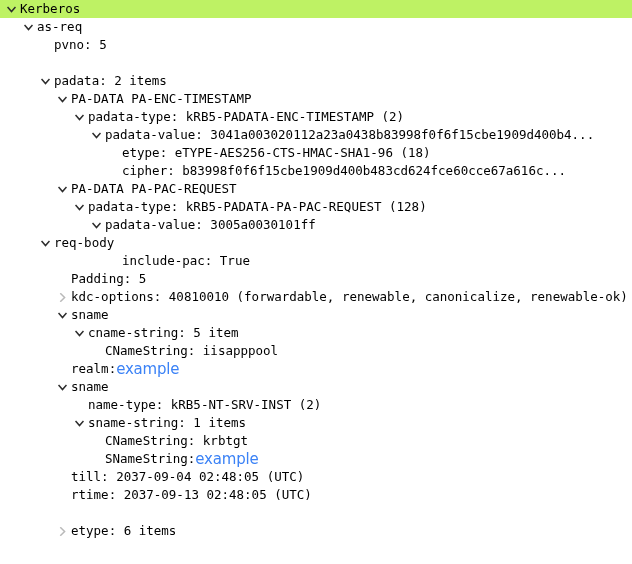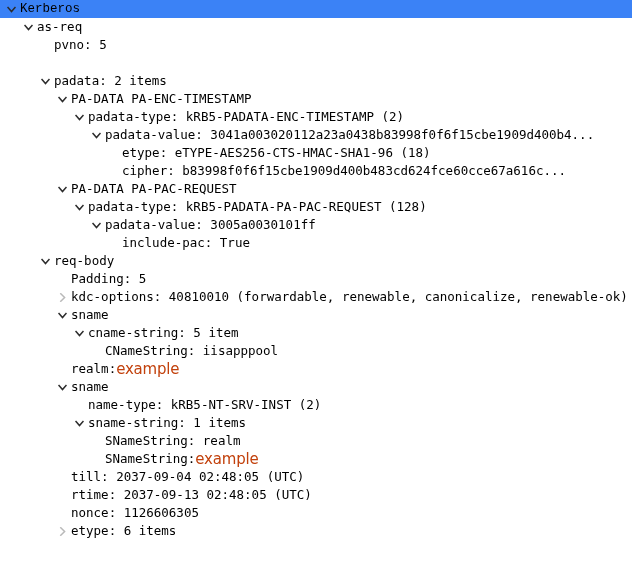--- a/index.html
+++ b/index.html
@@ -27,22 +27,21 @@
     line-height: 18px;
     white-space: nowrap;
     font-family: "DejaVu Sans Mono", "Liberation Mono", monospace;
     font-size: 12.5px;
     color: #000000;
     display: flex;
     align-items: center;
   }
 
   .row.selected {
-    background: #3b82f6;
-    font-family: Liberation Mono, monospace;
+    background: #bef264;
   }
 
   
   .indent {
     display: inline-block;
     flex: 0 0 auto;
   }
 
   
   .twisty {
@@ -65,21 +64,21 @@
   }
   .twisty.none { }
 
   .label {
     flex: 0 0 auto;
     display: inline-block;
   }
 
   
   .redterm {
-    color: #c2410c;
+    color: #3b82f6;
     font-family: "DejaVu Sans", "Liberation Sans", sans-serif;
     font-size: 15px;
     font-weight: 400;
     letter-spacing: -0.2px;
   }
 </style>
 </head>
 <body>
 
 <div id="tree">
@@ -177,32 +176,32 @@
     <div class="row">
       <span class="indent" style="width: 90px;"></span>
       <span class="twisty open">
         <svg width="9" height="9" viewBox="0 0 9 9">
           <path d="M1 2.5 L4.5 6.5 L8 2.5" fill="none" stroke-width="1.5" stroke-linecap="square" stroke-linejoin="miter"></path>
         </svg>
       </span>
       <span class="label">padata-value: 3005a0030101ff</span>
     </div>
     <div class="row">
+      <span class="indent" style="width: 39px;"></span>
+      <span class="twisty open">
+        <svg width="9" height="9" viewBox="0 0 9 9">
+          <path d="M1 2.5 L4.5 6.5 L8 2.5" fill="none" stroke-width="1.5" stroke-linecap="square" stroke-linejoin="miter"></path>
+        </svg>
+      </span>
+      <span class="label">req-body</span>
+    </div>
+    <div class="row">
       <span class="indent" style="width: 107px;"></span>
       <span class="twisty none"></span>
       <span class="label">include-pac: True</span>
-    </div>
-    <div class="row">
-      <span class="indent" style="width: 39px;"></span>
-      <span class="twisty open">
-        <svg width="9" height="9" viewBox="0 0 9 9">
-          <path d="M1 2.5 L4.5 6.5 L8 2.5" fill="none" stroke-width="1.5" stroke-linecap="square" stroke-linejoin="miter"></path>
-        </svg>
-      </span>
-      <span class="label">req-body</span>
     </div>
     <div class="row">
       <span class="indent" style="width: 56px;"></span>
       <span class="twisty none"></span>
       <span class="label">Padding: 5</span>
     </div>
     <div class="row">
       <span class="indent" style="width: 56px;"></span>
       <span class="twisty closed">
         <svg width="9" height="9" viewBox="0 0 9 9">
@@ -259,42 +258,41 @@
       <span class="twisty open">
         <svg width="9" height="9" viewBox="0 0 9 9">
           <path d="M1 2.5 L4.5 6.5 L8 2.5" fill="none" stroke-width="1.5" stroke-linecap="square" stroke-linejoin="miter"></path>
         </svg>
       </span>
       <span class="label">sname-string: 1 items</span>
     </div>
     <div class="row">
       <span class="indent" style="width: 90px;"></span>
       <span class="twisty none"></span>
-      <span class="label">SNameString: realm</span>
+      <span class="label">CNameString: krbtgt</span>
     </div>
     <div class="row">
       <span class="indent" style="width: 90px;"></span>
       <span class="twisty none"></span>
       <span class="label">SNameString: </span>
       <span class="redterm">example</span>
     </div>
     <div class="row">
       <span class="indent" style="width: 56px;"></span>
       <span class="twisty none"></span>
       <span class="label">till: 2037-09-04 02:48:05 (UTC)</span>
     </div>
     <div class="row">
       <span class="indent" style="width: 56px;"></span>
       <span class="twisty none"></span>
       <span class="label">rtime: 2037-09-13 02:48:05 (UTC)</span>
     </div>
     <div class="row">
       <span class="indent" style="width: 56px;"></span>
       <span class="twisty none"></span>
-      <span class="label">nonce: 1126606305</span>
     </div>
     <div class="row">
       <span class="indent" style="width: 56px;"></span>
       <span class="twisty closed">
         <svg width="9" height="9" viewBox="0 0 9 9">
           <path d="M2.8 0.8 L6.6 4.5 L2.8 8.2" fill="none" stroke-width="1.5" stroke-linecap="square" stroke-linejoin="miter"></path>
         </svg>
       </span>
       <span class="label">etype: 6 items</span>
     </div>

